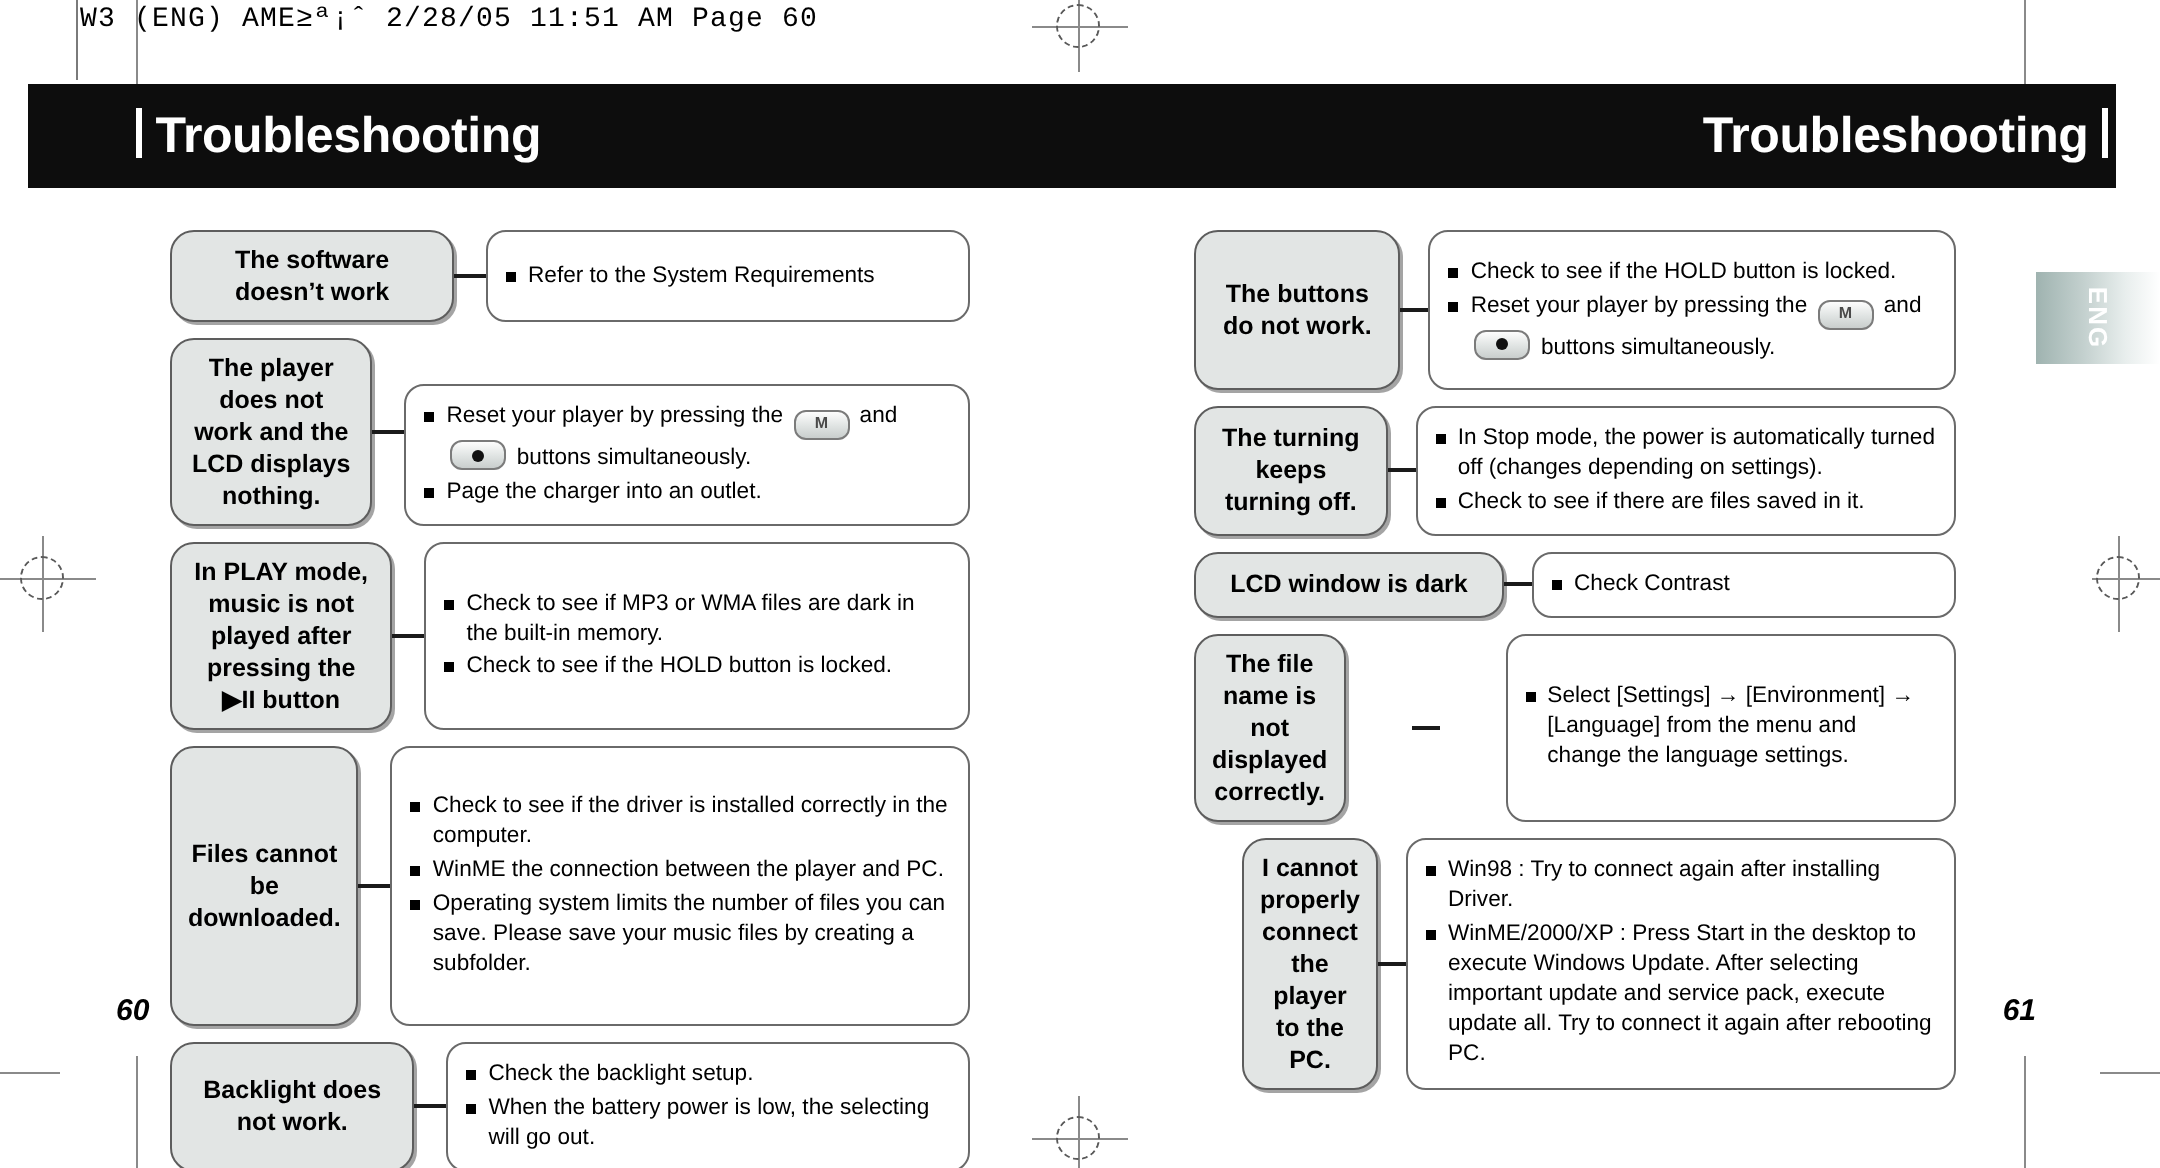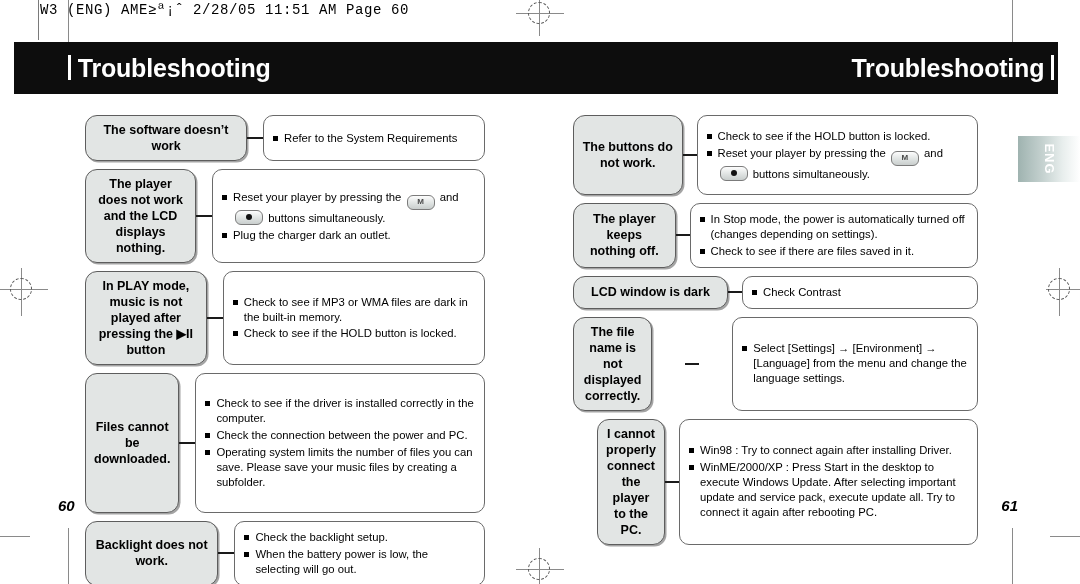--- a/index.html
+++ b/index.html
@@ -99,23 +99,23 @@
     position:relative;
     font-size:11.3px;line-height:1.32;color:#000;
     padding-left:12px;margin:1px 0;
   }
   .bullet::before{
     content:"";position:absolute;left:1px;top:5px;
     width:5px;height:5px;background:#000;
   }
 
   
-  .col.left  .symptom{width:162px;}
+  .col.left  .symptom{width:142px;}
   .col.left  .connector{width:16px;}
-  .col.right .symptom{width:155px;}
+  .col.right .symptom{width:155px;margin-left:24px;}
   .col.right .connector{width:14px;}
 
   
   .keycap{
     display:inline-block;vertical-align:-3px;
     width:26px;height:13px;border:1px solid #7b7b7b;border-radius:6px;
     background:linear-gradient(180deg,#fdfdfd 0%,#dfe3e2 55%,#c9cecd 100%);
     font-size:8px;font-weight:bold;color:#4a4a4a;
     text-align:center;line-height:12px;margin:0 2px;
   }
@@ -180,48 +180,48 @@
 <div class="col left">
     <div class="row" style="min-height: 39px;">
       <div class="symptom">
         <span>The software doesn’t work</span>
       </div>
       <div class="connector"></div>
       <div class="solution">
         <div class="bullet">Refer to the System Requirements</div>
       </div>
     </div>
-    <div class="row" style="min-height: 62px;">
+    <div class="row" style="min-height: 62px; align-items: flex-end;">
       <div class="symptom">
         <span>The player does not work and the LCD displays nothing.</span>
       </div>
       <div class="connector"></div>
       <div class="solution">
         <div class="bullet">Reset your player by pressing the <span class="keycap">M</span> and <span class="keycap rec"><i></i></span> buttons simultaneously.</div>
-        <div class="bullet">Plug the charger dark an outlet.</div>
+        <div class="bullet">Page the charger into an outlet.</div>
       </div>
     </div>
     <div class="row" style="min-height: 72px;">
       <div class="symptom">
         <span>In PLAY mode, music is not played after pressing the ▶II button</span>
       </div>
       <div class="connector"></div>
       <div class="solution">
         <div class="bullet">Check to see if MP3 or WMA  files are dark in the built-in memory.</div>
         <div class="bullet">Check to see if the HOLD button is locked.</div>
       </div>
     </div>
     <div class="row" style="min-height: 140px;">
       <div class="symptom">
         <span>Files cannot be downloaded.</span>
       </div>
       <div class="connector"></div>
       <div class="solution">
         <div class="bullet">Check to see if the driver is installed correctly in the computer.</div>
-        <div class="bullet">Check the connection between the power and PC.</div>
+        <div class="bullet">WinME the connection between the player and PC.</div>
         <div class="bullet">Operating system limits the number of files you can save. Please save your music files by creating a subfolder.</div>
       </div>
     </div>
     <div class="row" style="min-height: 62px;">
       <div class="symptom">
         <span>Backlight does not work.</span>
       </div>
       <div class="connector"></div>
       <div class="solution">
         <div class="bullet">Check the backlight setup.</div>
@@ -235,21 +235,21 @@
         <span>The buttons do not work.</span>
       </div>
       <div class="connector"></div>
       <div class="solution">
         <div class="bullet">Check to see if the HOLD button is locked.</div>
         <div class="bullet">Reset your player by pressing the <span class="keycap">M</span> and <span class="keycap rec"><i></i></span> buttons simultaneously.</div>
       </div>
     </div>
     <div class="row" style="min-height: 57px;">
       <div class="symptom">
-        <span>The player keeps nothing off.</span>
+        <span>The turning keeps turning off.</span>
       </div>
       <div class="connector"></div>
       <div class="solution">
         <div class="bullet">In Stop mode, the power is automatically turned off (changes depending on settings).</div>
         <div class="bullet">Check to see if there are files saved in it.</div>
       </div>
     </div>
     <div class="row" style="min-height: 28px;">
       <div class="symptom">
         <span>LCD window is dark</span>

